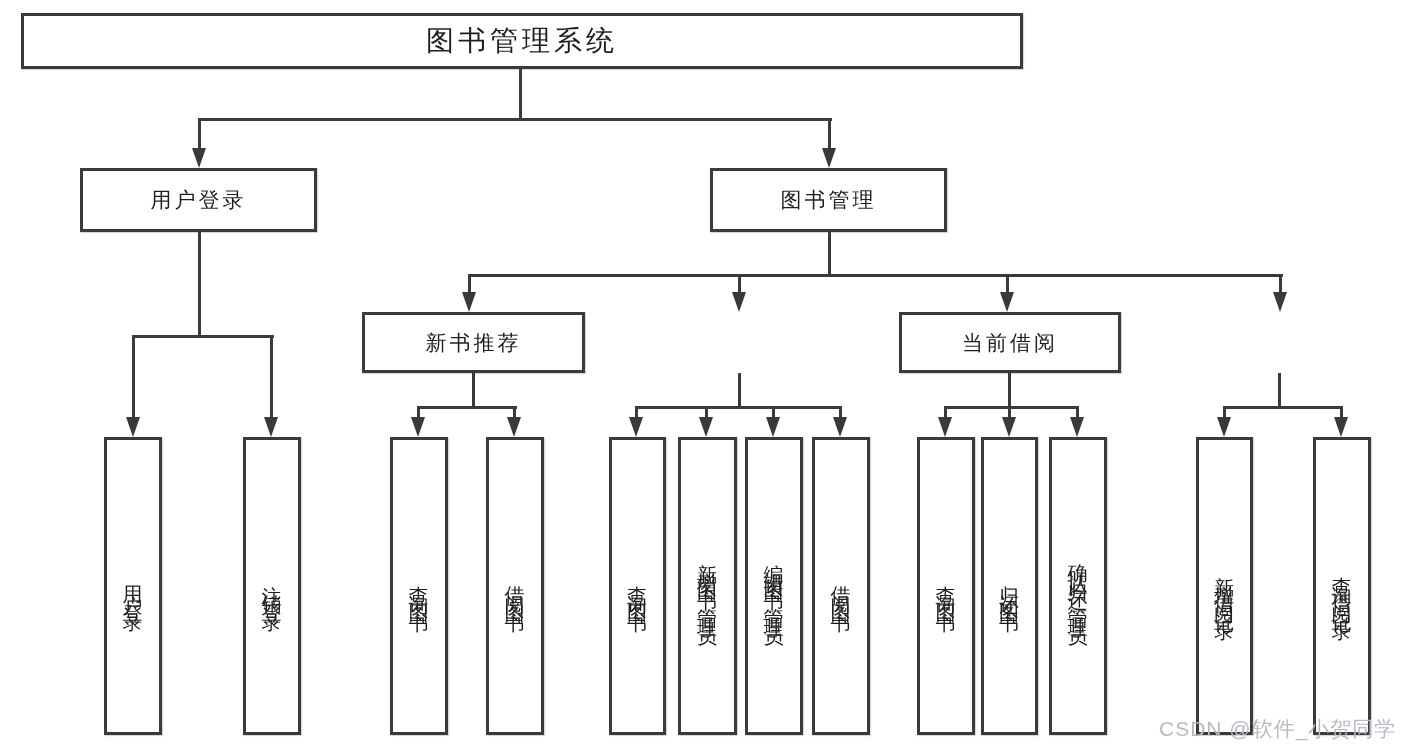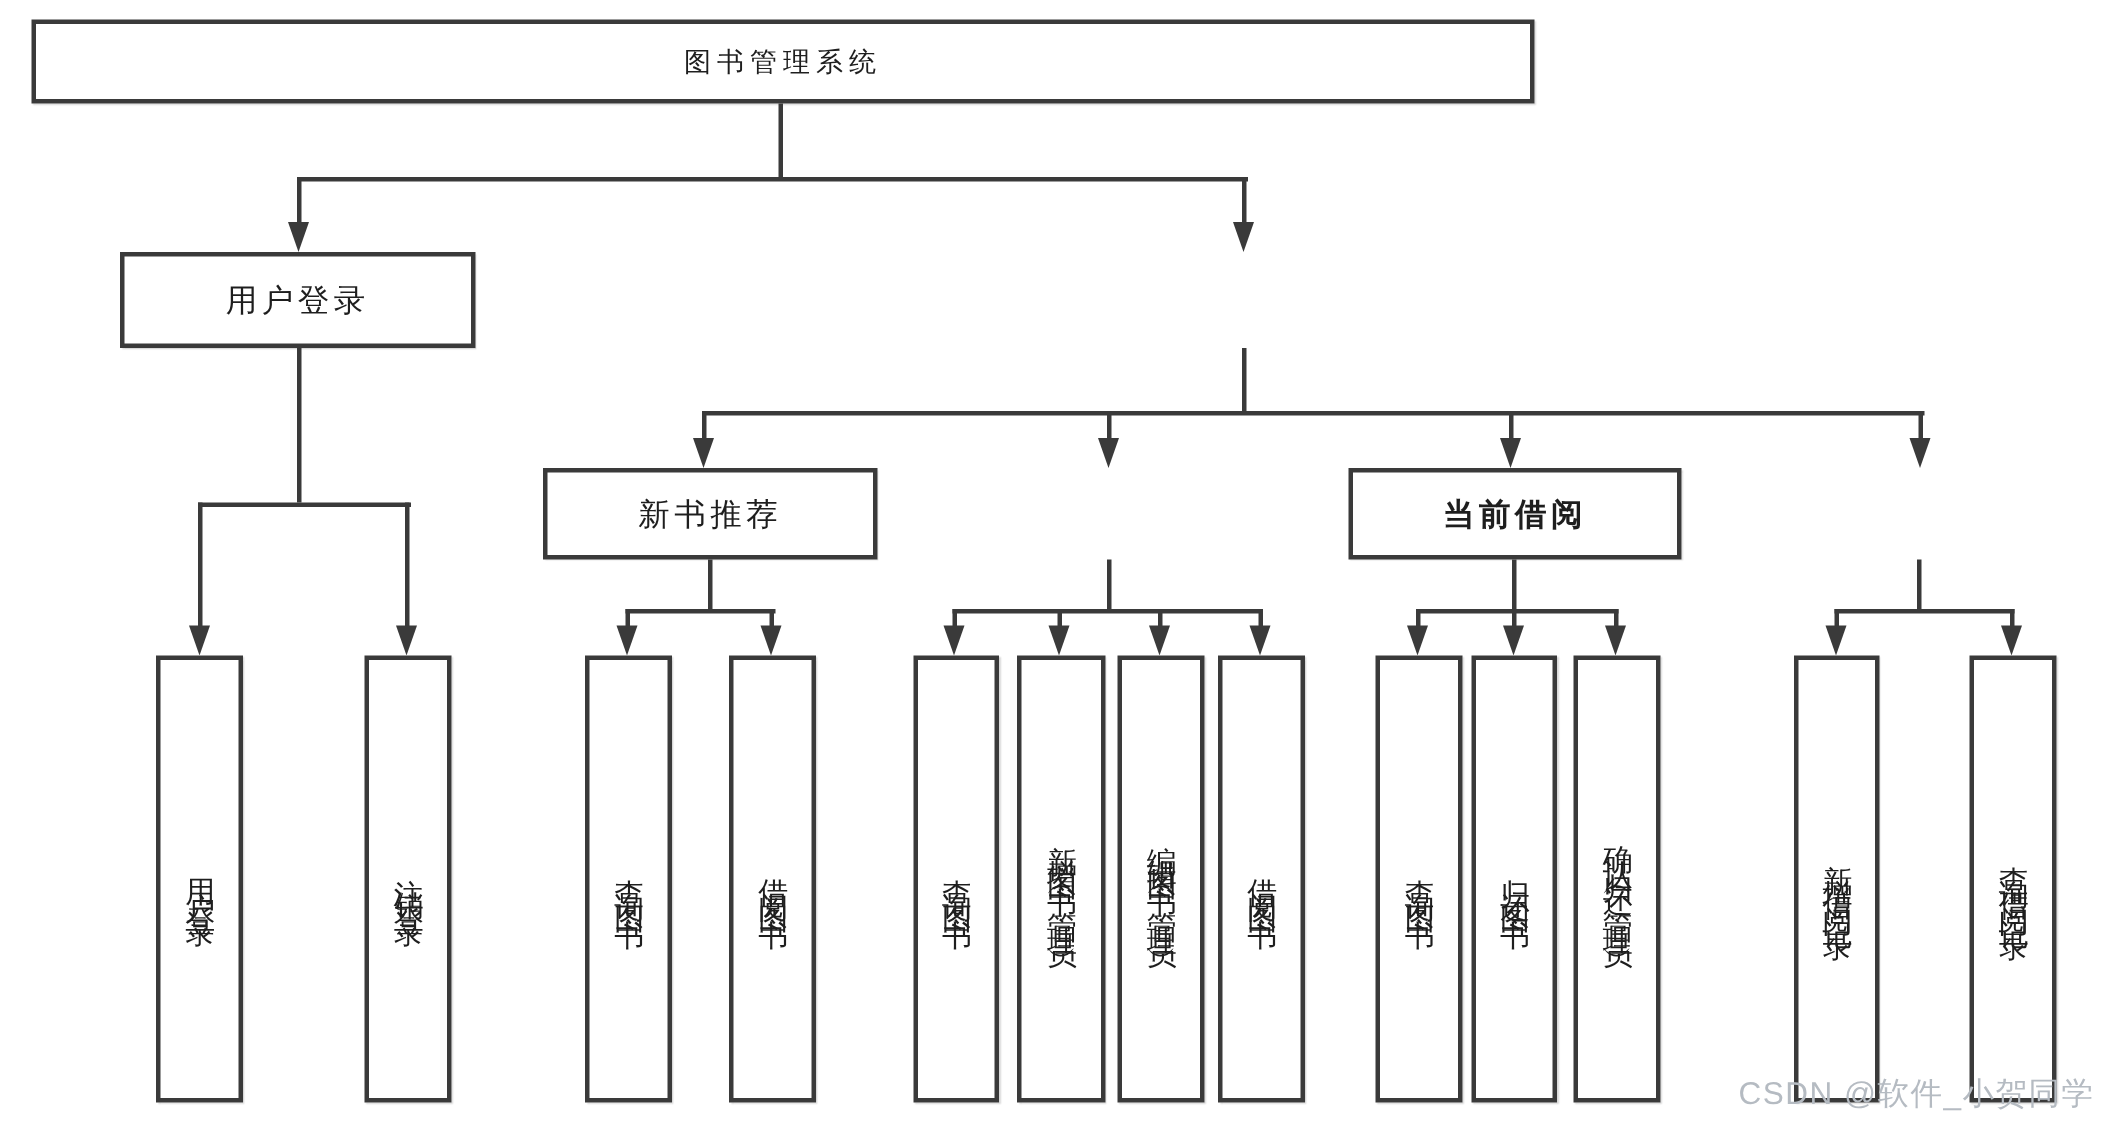--- a/index.html
+++ b/index.html
@@ -21,21 +21,21 @@
     position:absolute;
     box-sizing:border-box;
     border:3px solid var(--line);
     background:var(--bg);
     display:flex;align-items:center;justify-content:center;
     font-size:21px;letter-spacing:3px;
     color:var(--text);
     text-align:center;
     box-shadow:1px 1px 1px rgba(0,0,0,0.15);
   }
-  .box.title{font-size:18px;letter-spacing:4px;}
+  .box.title{font-size:28px;letter-spacing:4px;}
   .vbox{
     writing-mode:vertical-rl;
     text-orientation:mixed;
     font-size:20px;
     letter-spacing:9px;
     line-height:1;
     padding-top:4px;
   }
   .hline{position:absolute;height:3px;background:var(--line);}
   .vline{position:absolute;width:3px;background:var(--line);}
@@ -62,41 +62,42 @@
   <div class="box title" style="left:21px;top:13px;width:1002px;height:56px;">图书管理系统</div>
 
   <div class="vline" style="left:519px;top:69px;height:49px;"></div>
   <div class="hline" style="left:198px;top:118px;width:634px;"></div>
   <div class="vline" style="left:198px;top:118px;height:32px;"></div>
   <div class="arrow" style="left:192px;top:148px;"></div>
   <div class="vline" style="left:828px;top:118px;height:32px;"></div>
   <div class="arrow" style="left:822px;top:148px;"></div>
 
   <div class="box" style="left:80px;top:168px;width:237px;height:64px;">用户登录</div>
+  <div class="box" style="left:710px;top:168px;width:237px;height:64px;">图书管理</div>
 
   <div class="vline" style="left:198px;top:232px;height:103px;"></div>
   <div class="hline" style="left:132px;top:335px;width:142px;"></div>
   <div class="vline" style="left:132px;top:335px;height:84px;"></div>
   <div class="arrow" style="left:126px;top:417px;"></div>
   <div class="vline" style="left:270px;top:335px;height:84px;"></div>
   <div class="arrow" style="left:264px;top:417px;"></div>
 
   <div class="vline" style="left:828px;top:232px;height:42px;"></div>
   <div class="hline" style="left:468px;top:274px;width:815px;"></div>
   <div class="vline" style="left:468px;top:274px;height:20px;"></div>
   <div class="arrow" style="left:462px;top:292px;"></div>
   <div class="vline" style="left:738px;top:274px;height:20px;"></div>
   <div class="arrow" style="left:732px;top:292px;"></div>
   <div class="vline" style="left:1006px;top:274px;height:20px;"></div>
   <div class="arrow" style="left:1000px;top:292px;"></div>
   <div class="vline" style="left:1279px;top:274px;height:20px;"></div>
   <div class="arrow" style="left:1273px;top:292px;"></div>
 
   <div class="box" style="left:362px;top:312px;width:223px;height:61px;">新书推荐</div>
-  <div class="box" style="left:899px;top:312px;width:222px;height:61px;font-weight:bold;">当前借阅</div>
+  <div class="box" style="left:899px;top:312px;width:222px;height:61px;">当前借阅</div>
 
   <div class="vline" style="left:472px;top:373px;height:33px;"></div>
   <div class="hline" style="left:417px;top:406px;width:100px;"></div>
   <div class="vline" style="left:417px;top:406px;height:13px;"></div>
   <div class="arrow" style="left:411px;top:417px;"></div>
   <div class="vline" style="left:513px;top:406px;height:13px;"></div>
   <div class="arrow" style="left:507px;top:417px;"></div>
 
   <div class="vline" style="left:738px;top:373px;height:33px;"></div>
   <div class="hline" style="left:635px;top:406px;width:207px;"></div>

